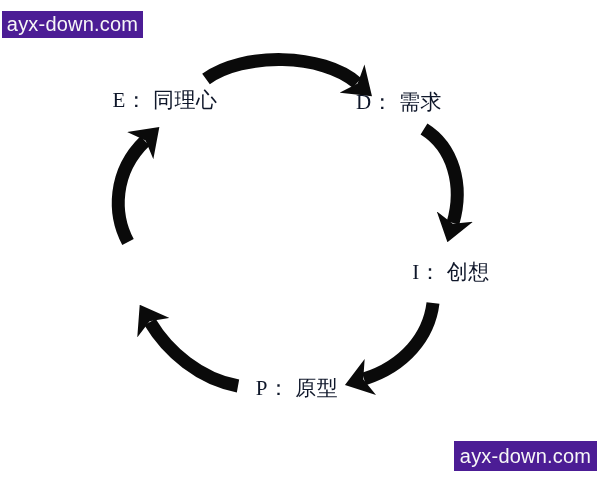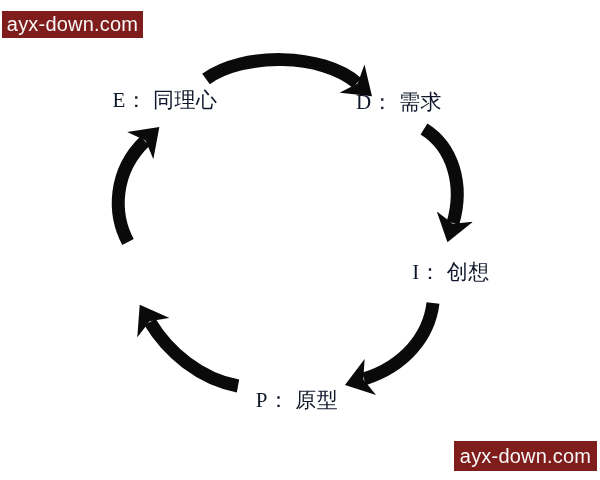--- a/index.html
+++ b/index.html
@@ -32,21 +32,21 @@
     white-space: nowrap;
     font-size: 21px;
     color: #0f172a;
     letter-spacing: 0.5px;
   }
   .watermark {
     position: absolute;
     display: flex;
     align-items: center;
     justify-content: center;
-    background: #7f1d1d;
+    background: #4c1d95;
     color: #f7f7f7;
     font-family: "Liberation Sans", "DejaVu Sans", sans-serif;
     font-size: 20px;
     letter-spacing: 0.2px;
   }
   .watermark.top-left  { left: 2px;   top: 11px;  width: 141px; height: 27px; }
   .watermark.bottom-right { left: 454px; top: 441px; width: 143px; height: 30px; }
 </style>
 </head>
 <body>
@@ -62,18 +62,18 @@
     <path class="arrow-path" marker-end="url(#ah)" d="M 206 79 C 243 52 323 53 357 83"></path>
     <path class="arrow-path" marker-end="url(#ah)" d="M 424 129 C 453 147 464 185 453 223"></path>
     <path class="arrow-path" marker-end="url(#ah)" d="M 433 303 C 429 336 405 366 364 379"></path>
     <path class="arrow-path" marker-end="url(#ah)" d="M 238 386 C 200 379 168 352 150 322"></path>
     <path class="arrow-path" marker-end="url(#ah)" d="M 128 242 C 113 214 113 172 145 141"></path>
   </svg>
 
   <div class="node-label" style="left:165px; top:100px;">E： 同理心</div>
   <div class="node-label" style="left:399px; top:102px;">D： 需求</div>
   <div class="node-label" style="left:451px; top:272px;">I： 创想</div>
-  <div class="node-label" style="left:297px; top:400px;">P： 原型</div>
+  <div class="node-label" style="left:297px; top:388px;">P： 原型</div>
 
   <div class="watermark top-left">ayx-down.com</div>
   <div class="watermark bottom-right">ayx-down.com</div>
 
 </div>
 
 </body></html>

